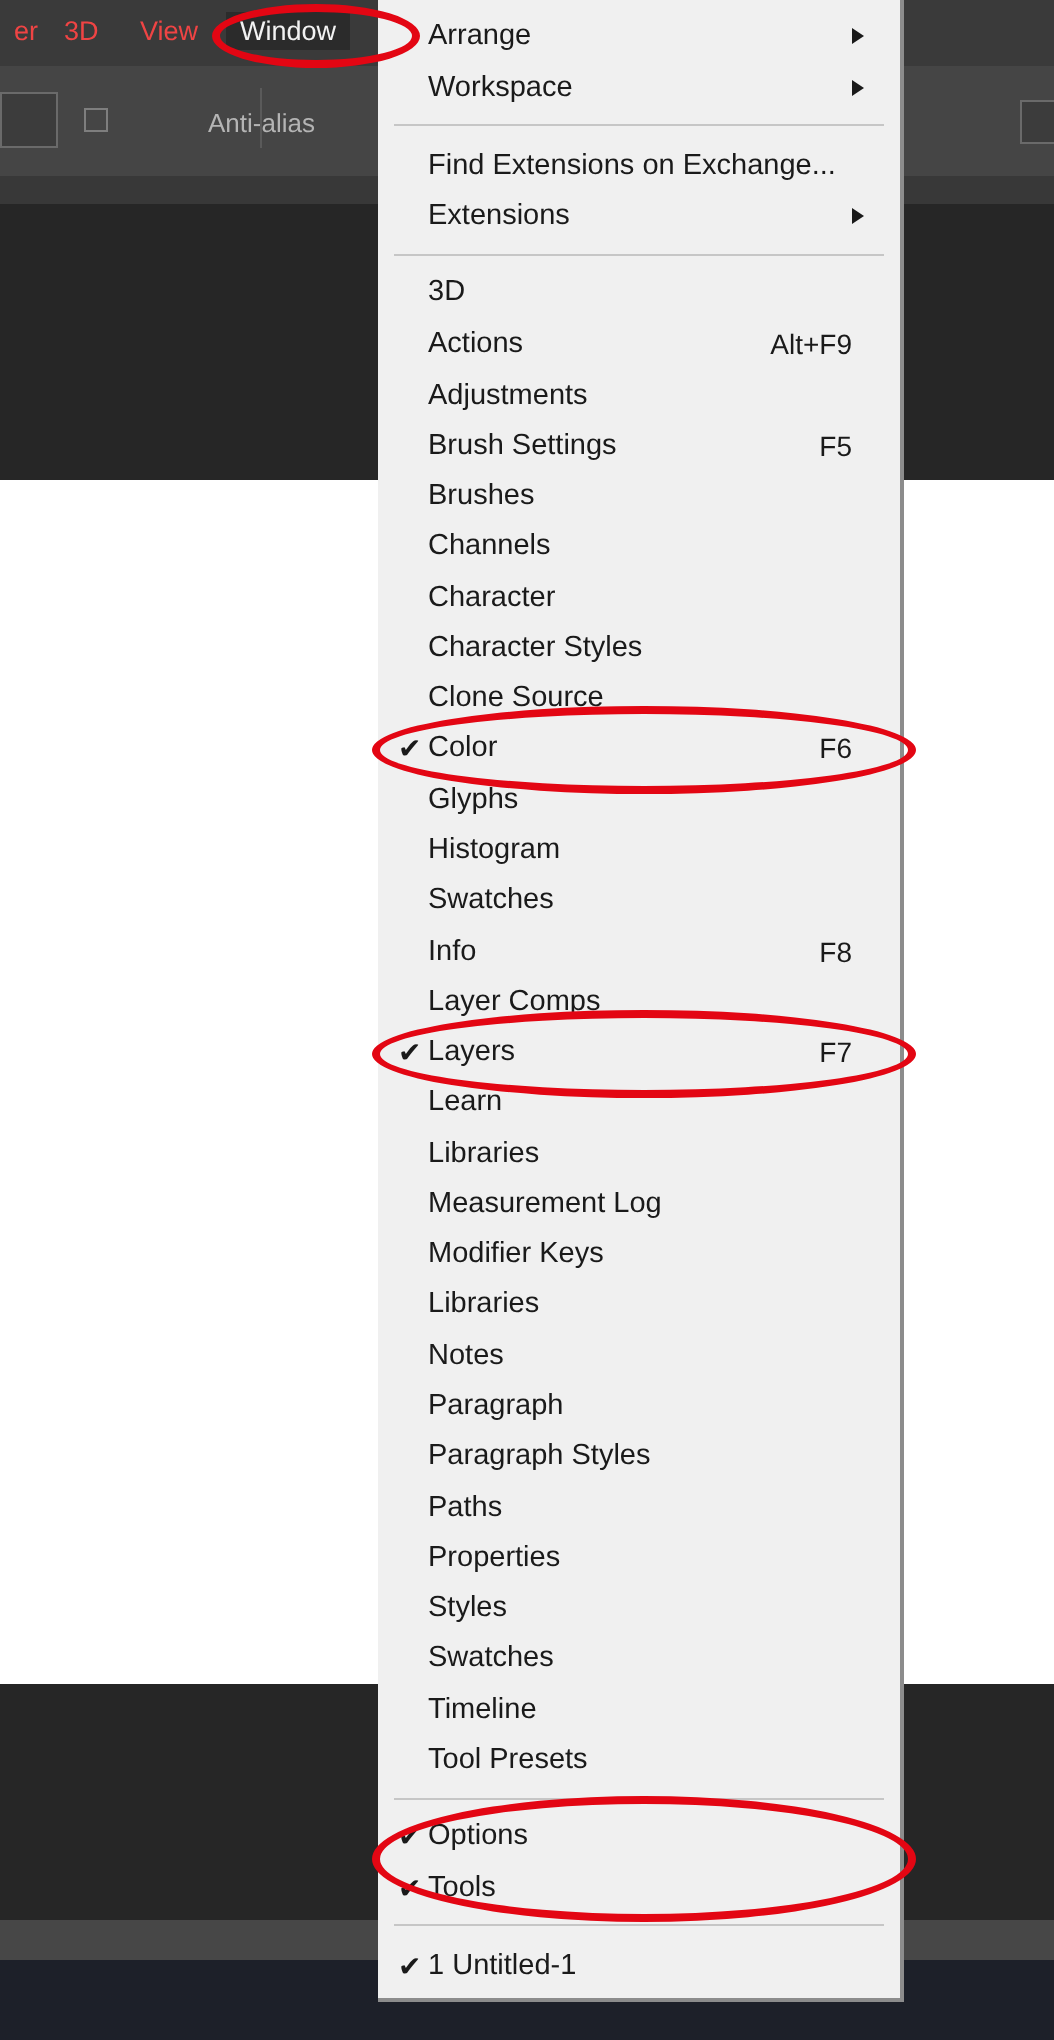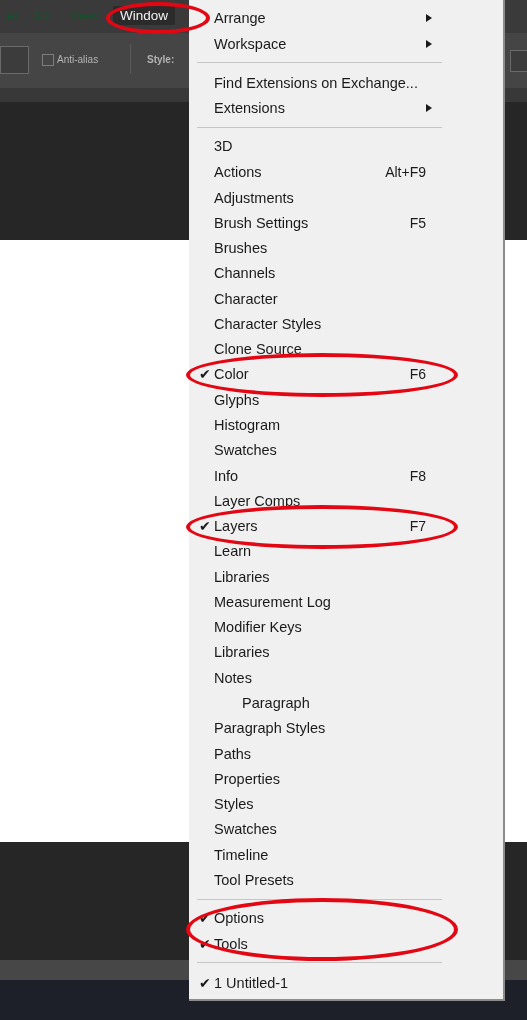--- a/index.html
+++ b/index.html
@@ -52,50 +52,51 @@
     left: 42px;
     top: 54px;
     width: 10px;
     height: 10px;
     border: 1px solid #7e7e7e;
     background: #454545;
   }
   .opt-label {
     position: absolute;
     color: #b4b4b4;
-    font-size: 10px;
+    font-size: 13px;
     white-space: nowrap;
+    margin-left: 47px;
   }
   .opt-field {
     position: absolute;
     background: #3c3c3c;
     border: 1px solid #6a6a6a;
     height: 20px;
   }
 
   
   .menubar-item {
     position: absolute;
     top: 6px;
-    color: #14532d;
+    color: #ef4444;
     font-size: 13.5px;
     white-space: nowrap;
     padding: 2px 7px;
   }
   .menubar-item.active {
     background: #2b2b2b;
     color: #f2f2f2;
   }
 
   
   #menu-panel {
     position: absolute;
     left: 189px;
     top: 0;
-    width: 316px;
+    width: 263px;
     height: 1001px;
     background: #f0f0f0;
     border-right: 2px solid #8c8c8c;
     border-bottom: 2px solid #8c8c8c;
     box-sizing: border-box;
   }
   .menu-item {
     position: absolute;
     left: 0;
     width: 261px;
@@ -270,21 +271,21 @@
       </div>
       <div class="menu-item" style="top: 615px;">
         <span class="mi-label">Modifier Keys</span>
       </div>
       <div class="menu-item" style="top: 640px;">
         <span class="mi-label">Libraries</span>
       </div>
       <div class="menu-item" style="top: 666px;">
         <span class="mi-label">Notes</span>
       </div>
-      <div class="menu-item" style="top: 691px; margin-left: 28px;">
+      <div class="menu-item" style="top: 691px;">
         <span class="mi-label">Paragraph</span>
       </div>
       <div class="menu-item" style="top: 716px;">
         <span class="mi-label">Paragraph Styles</span>
       </div>
       <div class="menu-item" style="top: 742px;">
         <span class="mi-label">Paths</span>
       </div>
       <div class="menu-item" style="top: 767px; text-align: right;">
         <span class="mi-label">Properties</span>

